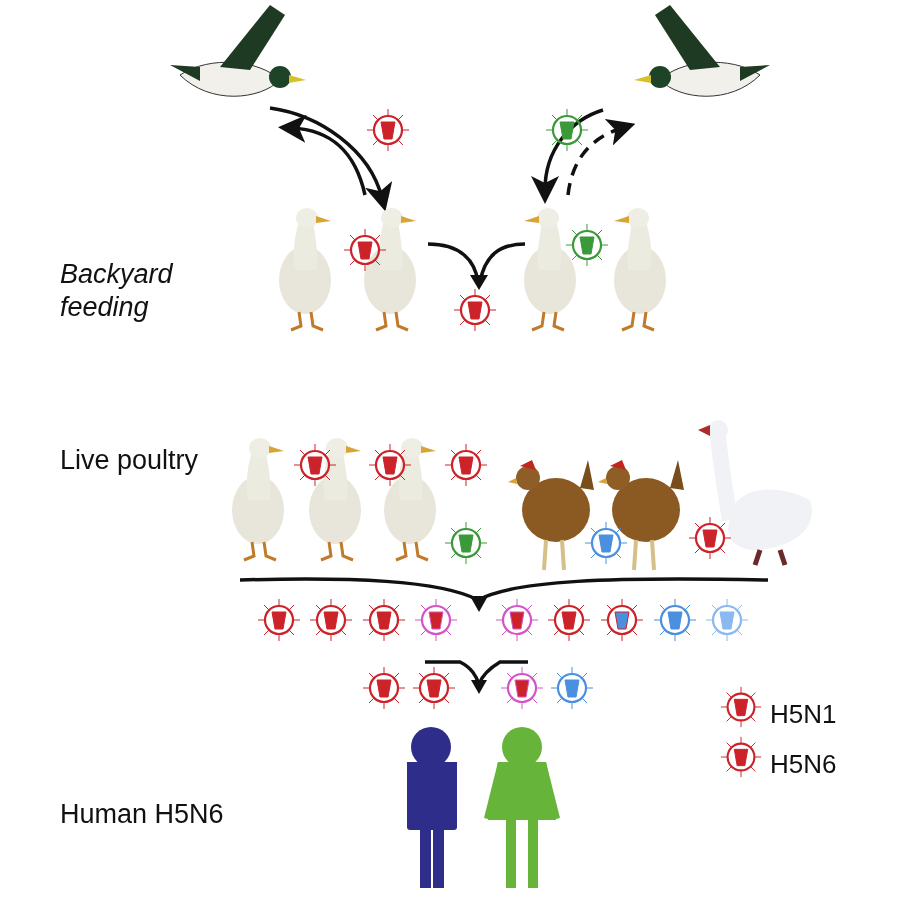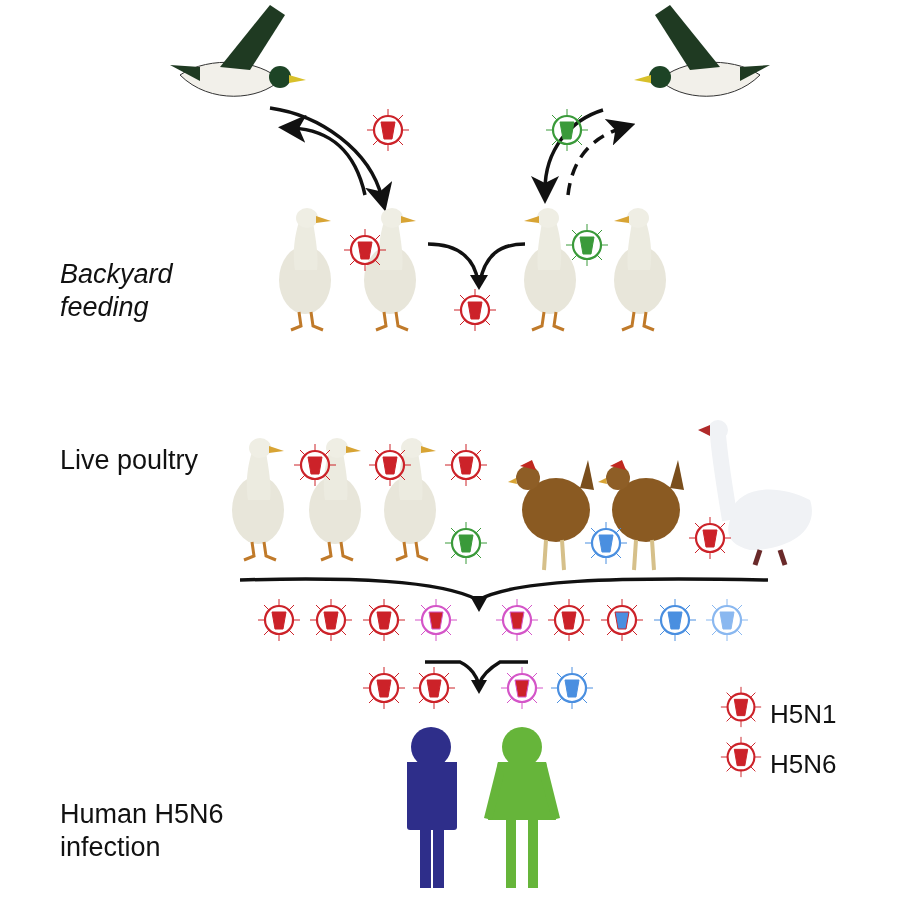--- a/index.html
+++ b/index.html
@@ -16,21 +16,20 @@
 
 <div class="stage-label" style="top:258px;font-style:italic;">
   <div>Backyard</div>
   <div>feeding</div>
 </div>
 <div class="stage-label" style="top:444px;">
   <div>Live poultry</div>
 </div>
 <div class="stage-label" style="top:772px;margin-top:26px;">
   <div>Human H5N6</div>
-  <div>infection</div>
 </div>
 
 <svg class="canvas" width="907" height="907" viewBox="0 0 907 907">
   <defs>
     <marker id="ah" markerWidth="8" markerHeight="8" refX="4" refY="4" orient="auto">
       <path d="M0,0 L8,4 L0,8 L2,4 z" fill="#111"></path>
     </marker>
 
     <g id="virus">
       <circle cx="0" cy="0" r="14" fill="none" stroke-width="2.2"></circle>

